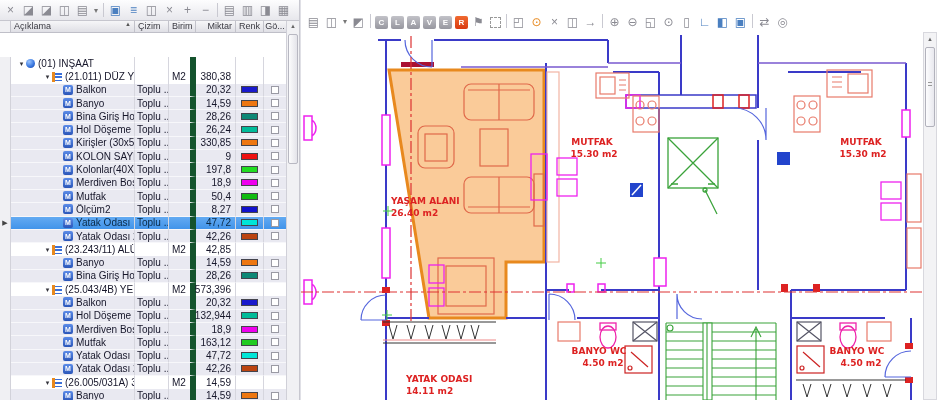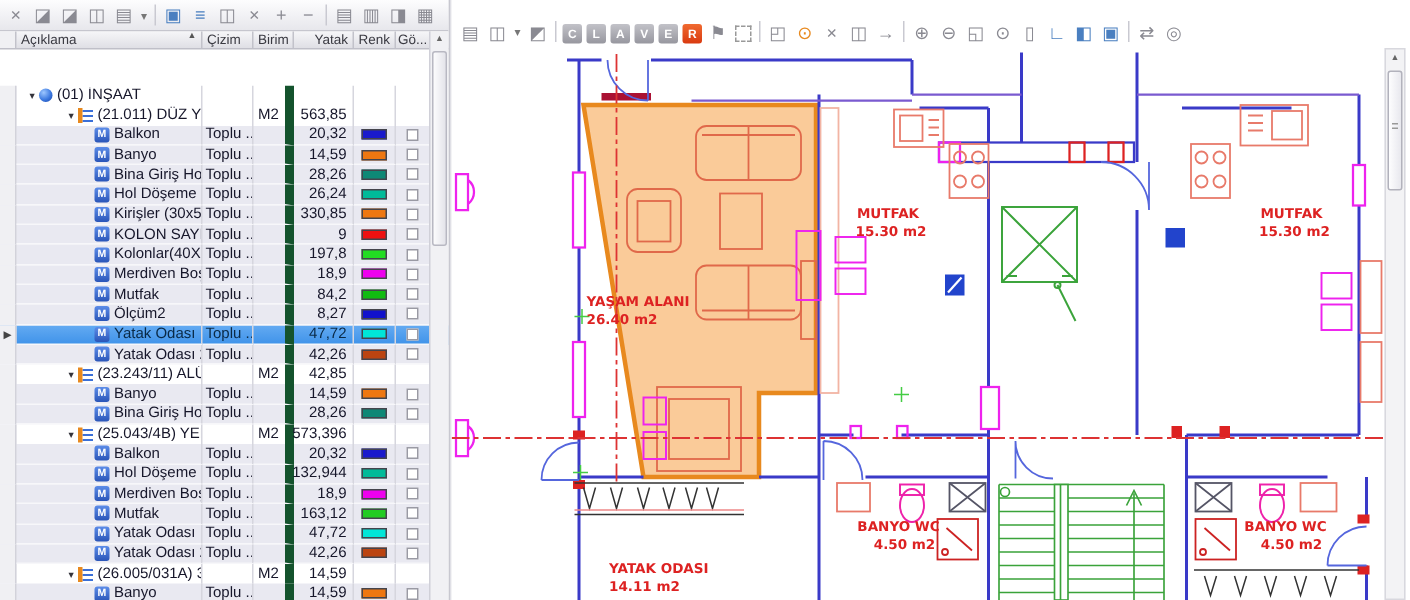--- a/index.html
+++ b/index.html
@@ -109,21 +109,21 @@
         <span class="tbtn">▤</span>
         <span class="tbtn">▥</span>
         <span class="tbtn">◨</span>
         <span class="tbtn">▦</span>
       </div>
     <div class="gheader" id="gheader">
       <div class="c-ind hc"></div>
     <div class="c-name hc">Açıklama<span class="sortarrow">▲</span></div>
         <div class="c-cizim hc">Çizim</div>
         <div class="c-birim hc">Birim</div>
-        <div class="c-miktar hc">Yatak</div>
+        <div class="c-miktar hc">Miktar</div>
         <div class="c-renk hc">Renk</div>
         <div class="c-go hc">Gö...</div>
       </div>
     <div class="rows" id="tree-rows">
         <div class="trow">
           <div class="c-ind"></div>
           <div class="c-name" style="padding-left: 6px;">
             <span class="arrow">▾</span>
             <span class="sphere"></span>
             <span class="lbl">(01) İNŞAAT</span>
@@ -136,21 +136,21 @@
         </div>
         <div class="trow">
           <div class="c-ind"></div>
           <div class="c-name" style="padding-left: 32px;">
             <span class="arrow">▾</span>
             <span class="pozicon"></span>
             <span class="lbl">(21.011) DÜZ YÜZ...</span>
           </div>
           <div class="c-cizim"></div>
           <div class="c-birim">M2</div>
-          <div class="c-miktar">563,85</div>
+          <div class="c-miktar">380,38</div>
           <div class="c-renk"></div>
           <div class="c-go"></div>
         </div>
         <div class="trow child">
           <div class="c-ind"></div>
           <div class="c-name" style="padding-left: 52px;">
             <span class="micon">M</span>
             <span class="lbl">Balkon</span>
           </div>
           <div class="c-cizim">Toplu ...</div>
@@ -276,21 +276,21 @@
           </div>
         </div>
         <div class="trow child">
           <div class="c-ind"></div>
           <div class="c-name" style="padding-left: 52px;">
             <span class="micon">M</span>
             <span class="lbl">Mutfak</span>
           </div>
           <div class="c-cizim">Toplu ...</div>
           <div class="c-birim"></div>
-          <div class="c-miktar">84,2</div>
+          <div class="c-miktar">50,4</div>
           <div class="c-renk">
             <span class="swatch" style="background: rgb(17, 187, 17);"></span>
           </div>
           <div class="c-go">
             <span class="cb"></span>
           </div>
         </div>
         <div class="trow child">
           <div class="c-ind"></div>
           <div class="c-name" style="padding-left: 52px;">

